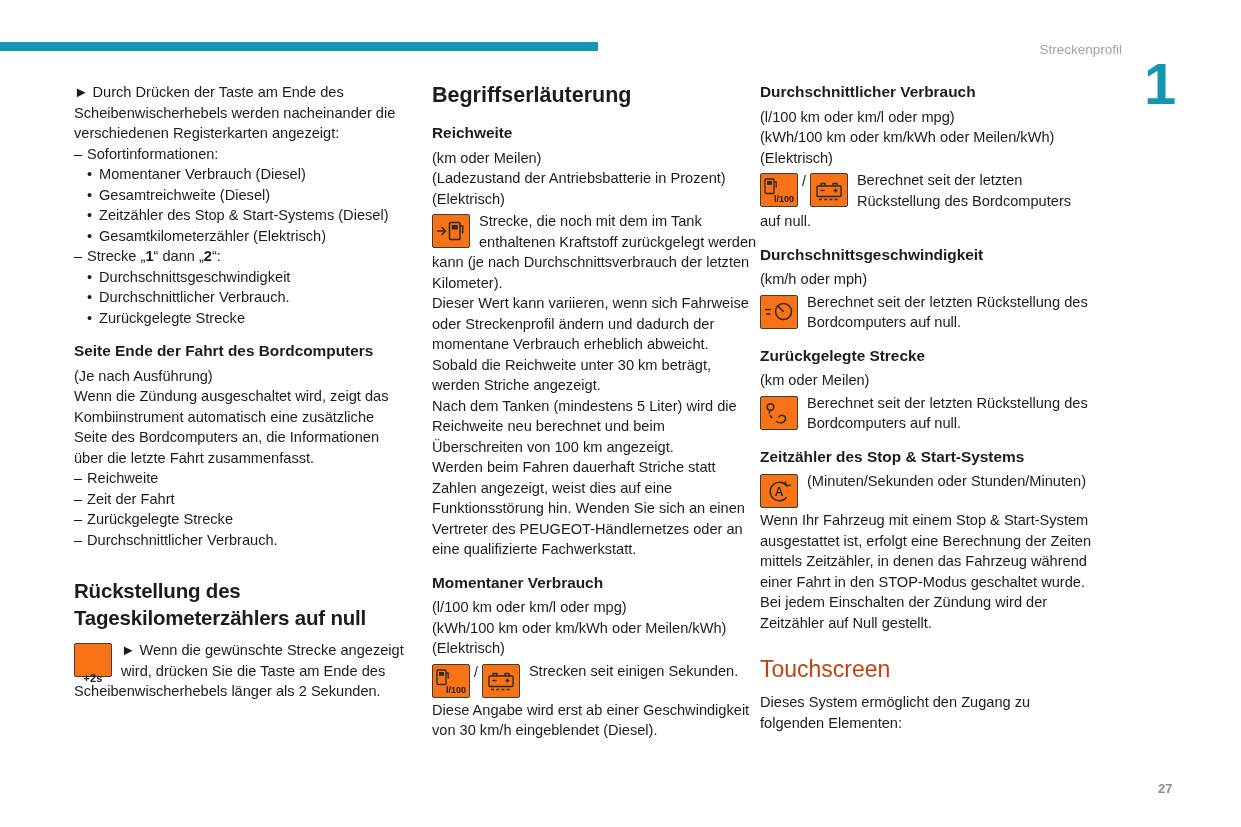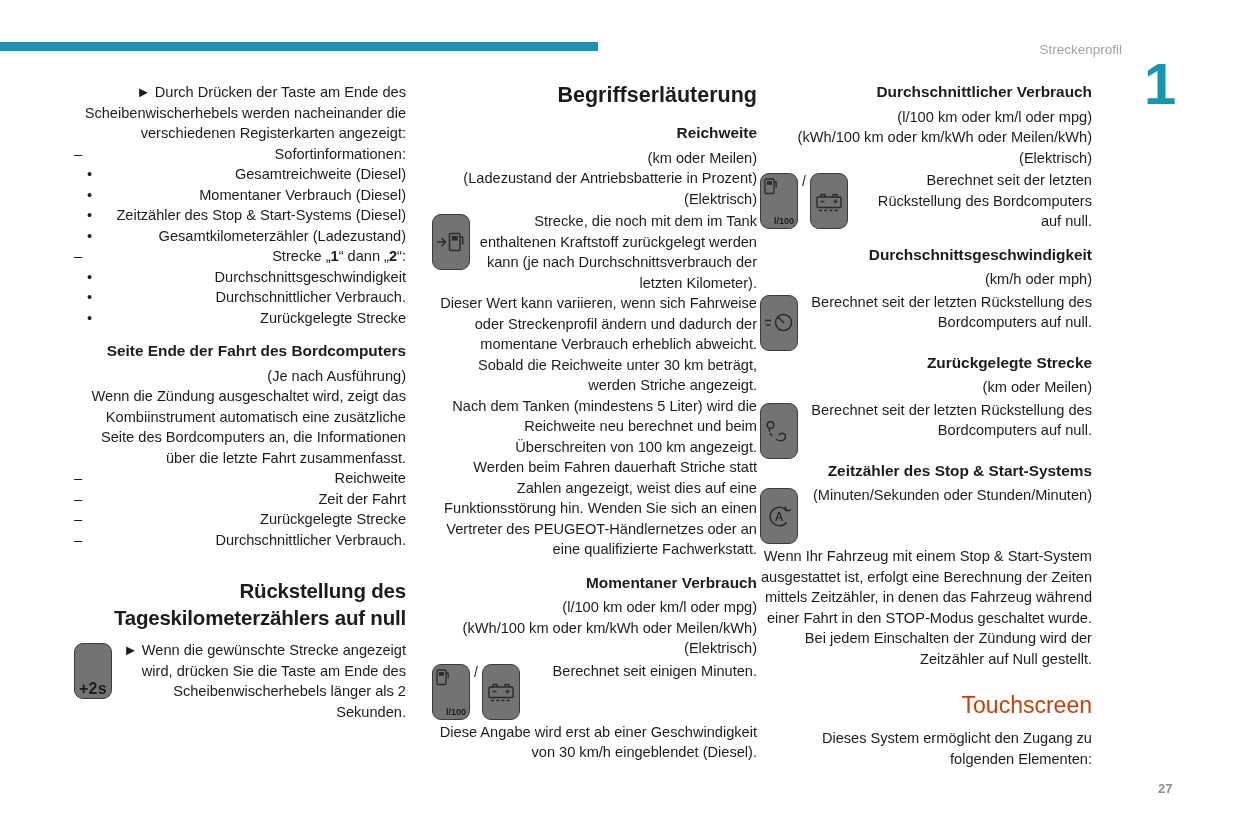--- a/index.html
+++ b/index.html
@@ -8,21 +8,21 @@
   body {
     position:relative; overflow:hidden; background:#ffffff;
     font-family:"Liberation Sans", sans-serif;
     color:#1c1c1c; font-size:14.6px; line-height:20.5px;
   }
   .topbar { position:absolute; left:0; top:42px; width:598px; height:9px; background:var(--accent); }
   .header-label { position:absolute; top:40px; right:119px; font-size:13.5px; color:#a2a2a2; }
   .chapter-num { position:absolute; left:1144px; top:54px; font-size:58px; line-height:60px; font-weight:700; color:var(--accent); }
   .page-num { position:absolute; left:1158px; top:779px; font-size:13px; font-weight:700; color:#8d8d8d; }
 
-  .col { position:absolute; top:82px;text-align:right; }
+  .col { position:absolute; top:82px; }
   .col-left  { left:74px;  width:332px; }
   .col-mid   { left:432px; width:325px; }
   .col-right { left:760px; width:332px; }
 
   .para { margin:0; }
   .h-section { font-size:15.4px; line-height:20.5px; font-weight:700; margin:13px 0 4px; }
   .h-section.mt0 { margin-top:0; }
   .h-section.tight { margin-top:7px; }
   .h-large { font-size:20.5px; line-height:27px; font-weight:700; margin:27px 0 9px; letter-spacing:-0.2px; }
   .h-xl { font-size:21.5px; line-height:26px; font-weight:700; margin:0 0 15px; }
@@ -30,52 +30,52 @@
 
   ul { list-style:none; }
   .dash-item { position:relative; padding-left:13px; }
   .dash-item::before { content:"–"; position:absolute; left:0; }
   .bullet-item { position:relative; margin-left:13px; padding-left:12px; }
   .bullet-item::before { content:"•"; position:absolute; left:0; }
 
   .flow-block { margin-top:2px; }
   .icon-box {
     display:inline-flex; align-items:center; justify-content:center;
-    width:38px; height:56px; border:1px solid #3c3c3c; border-radius:9px;
-    background:#737373; flex:none;
+    width:38px; height:34px; border:1px solid #3c3c3c; border-radius:2px;
+    background:#f97316; flex:none;
   }
   .float-icon { float:left; margin:3px 9px 2px 0; }
   .icon-row { display:inline-flex; align-items:flex-start; }
   .slash { margin:1px 4px 0; font-size:14px; line-height:14px; }
   .pump-box { position:relative; }
   .pump-box svg { position:absolute; left:3px; top:4px; }
   .pump-label { position:absolute; right:3px; bottom:2px; font-size:9px; font-weight:700; line-height:1; }
-  .plus2s { font-weight:700; font-size:16px; letter-spacing:.3px;margin-top:36px; }
+  .plus2s { font-weight:700; font-size:11px; letter-spacing:.3px;margin-top:36px; }
   .clear { clear:left; }
   b { font-weight:700; }
 </style>
 </head>
 <body>
 
 <div>
 
   <div class="topbar"></div>
   <div class="header-label">Streckenprofil</div>
   <div class="chapter-num">1</div>
   <div class="page-num">27</div>
 
   <div class="col col-left">
     <p class="para">►  Durch Drücken der Taste am Ende des Scheibenwischerhebels werden nacheinander die verschiedenen Registerkarten angezeigt:</p>
 
     <p class="dash-item">Sofortinformationen:</p>
     <ul>
+      <li class="bullet-item">Momentaner Verbrauch (Diesel)</li>
       <li class="bullet-item">Gesamtreichweite (Diesel)</li>
-      <li class="bullet-item">Momentaner Verbrauch (Diesel)</li>
       <li class="bullet-item">Zeitzähler des Stop &amp; Start-Systems (Diesel)</li>
-      <li class="bullet-item">Gesamtkilometerzähler (Ladezustand)</li>
+      <li class="bullet-item">Gesamtkilometerzähler (Elektrisch)</li>
     </ul>
 
     <p class="dash-item"><span>Strecke „</span><b>1</b><span>“ dann „</span><b>2</b><span>“:</span></p>
     <ul>
       <li class="bullet-item">Durchschnittsgeschwindigkeit</li>
       <li class="bullet-item">Durchschnittlicher Verbrauch.</li>
       <li class="bullet-item">Zurückgelegte Strecke</li>
     </ul>
 
     <h3 class="h-section">Seite Ende der Fahrt des Bordcomputers</h3>
@@ -148,21 +148,21 @@
               <rect x="2" y="6" width="24" height="10.5" rx="1"></rect>
               <path d="M6 6 V3.5 H10 V6"></path>
               <path d="M18 6 V3.5 H22 V6"></path>
               <path d="M5.5 10.5 h4"></path>
               <path d="M18.5 10.5 h4 M20.5 8.5 v4"></path>
               <path d="M4 19.5 h20" stroke-dasharray="3 2.2"></path>
             </g>
           </svg>
         </span>
       </span>
-      <p class="para">Berechnet seit einigen Minuten.</p>
+      <p class="para">Strecken seit einigen Sekunden.</p>
     </div>
     <p class="para clear">Diese Angabe wird erst ab einer Geschwindigkeit von 30 km/h eingeblendet (Diesel).</p>
   </div>
 
   <div class="col col-right">
     <h3 class="h-section mt0">Durchschnittlicher Verbrauch</h3>
     <p class="para">(l/100 km oder km/l oder mpg)</p>
     <p class="para">(kWh/100 km oder km/kWh oder Meilen/kWh)</p>
     <p class="para">(Elektrisch)</p>
 

